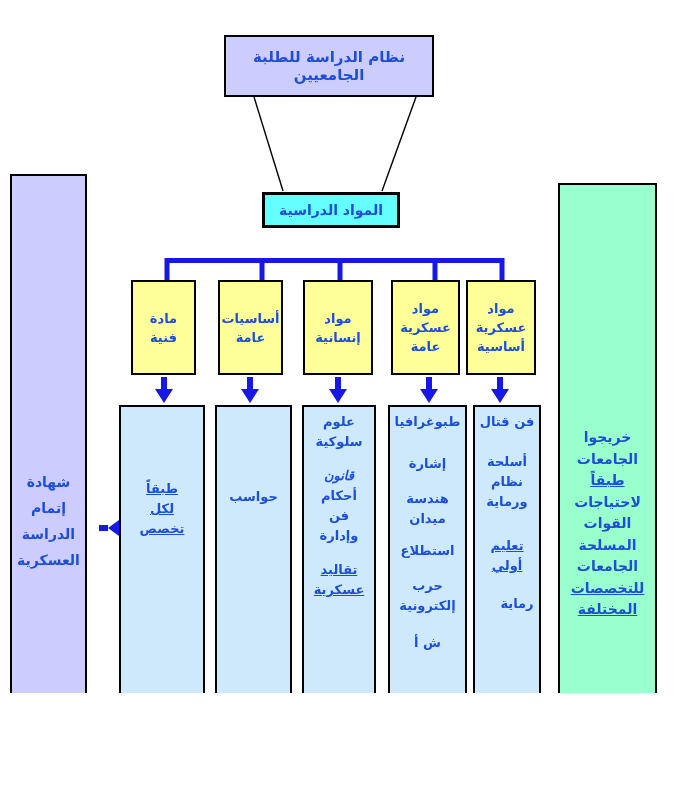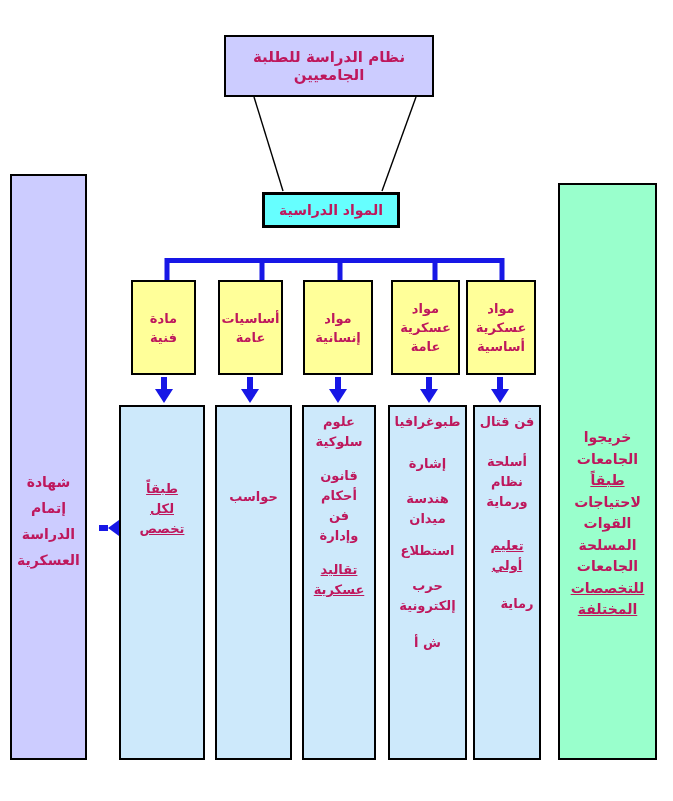--- a/index.html
+++ b/index.html
@@ -1,18 +1,18 @@
 <!DOCTYPE html>
 <html lang="ar" style="--c-lavender: #ccccff; --c-cyan: #66ffff; --c-yellow: #ffff99; --c-column_blue: #cde9fb; --c-green: #99ffcc; --c-connector_blue: #1717e6;"><head>
 <meta charset="utf-8">
 <style>
   html,body{margin:0;padding:0;background:#fff;}
   .canvas{
-    position:relative;width:673px;height:801px;background:#fff;overflow:hidden;
-    font-family:"DejaVu Sans",sans-serif;font-weight:bold;color:#be185d;direction:rtl;
+    position:relative;width:673px;height:693px;background:#fff;overflow:hidden;
+    font-family:"DejaVu Sans",sans-serif;font-weight:bold;color:#1d4ed8;direction:rtl;
   }
   .overlay{position:absolute;left:0;top:0;width:673px;height:801px;pointer-events:none;}
   .box{position:absolute;box-sizing:border-box;border:2px solid #000;text-align:center;}
 
   
   .title-box{left:224px;top:35px;width:210px;height:62px;background:var(--c-lavender,#ccccff);
     display:flex;align-items:center;justify-content:center;font-size:15px;}
   
   .funnel-text{position:absolute;left:260px;top:114px;width:140px;text-align:center;
     font-size:14px;line-height:23px;}
@@ -155,21 +155,21 @@
   </div>
   <div class="ccol b1">
     <div class="lines">
         <div class="ln">حواسب</div>
       </div>
   </div>
   <div class="ccol b2">
     <div class="lines">
         <div class="ln">علوم</div>
         <div class="ln">سلوكية</div>
-        <div class="ln" style="margin-top: 14px;">قانون</div>
+        <div class="ln" style="margin-top: 14px; font-style: italic;">قانون</div>
         <div class="ln">أحكام</div>
         <div class="ln">فن</div>
         <div class="ln">وإدارة</div>
         <div class="ln u" style="margin-top: 14px;">تقاليد</div>
         <div class="ln u">عسكرية</div>
       </div>
   </div>
   <div class="ccol b3">
     <div class="lines">
         <div class="ln">طبوغرافيا</div>

